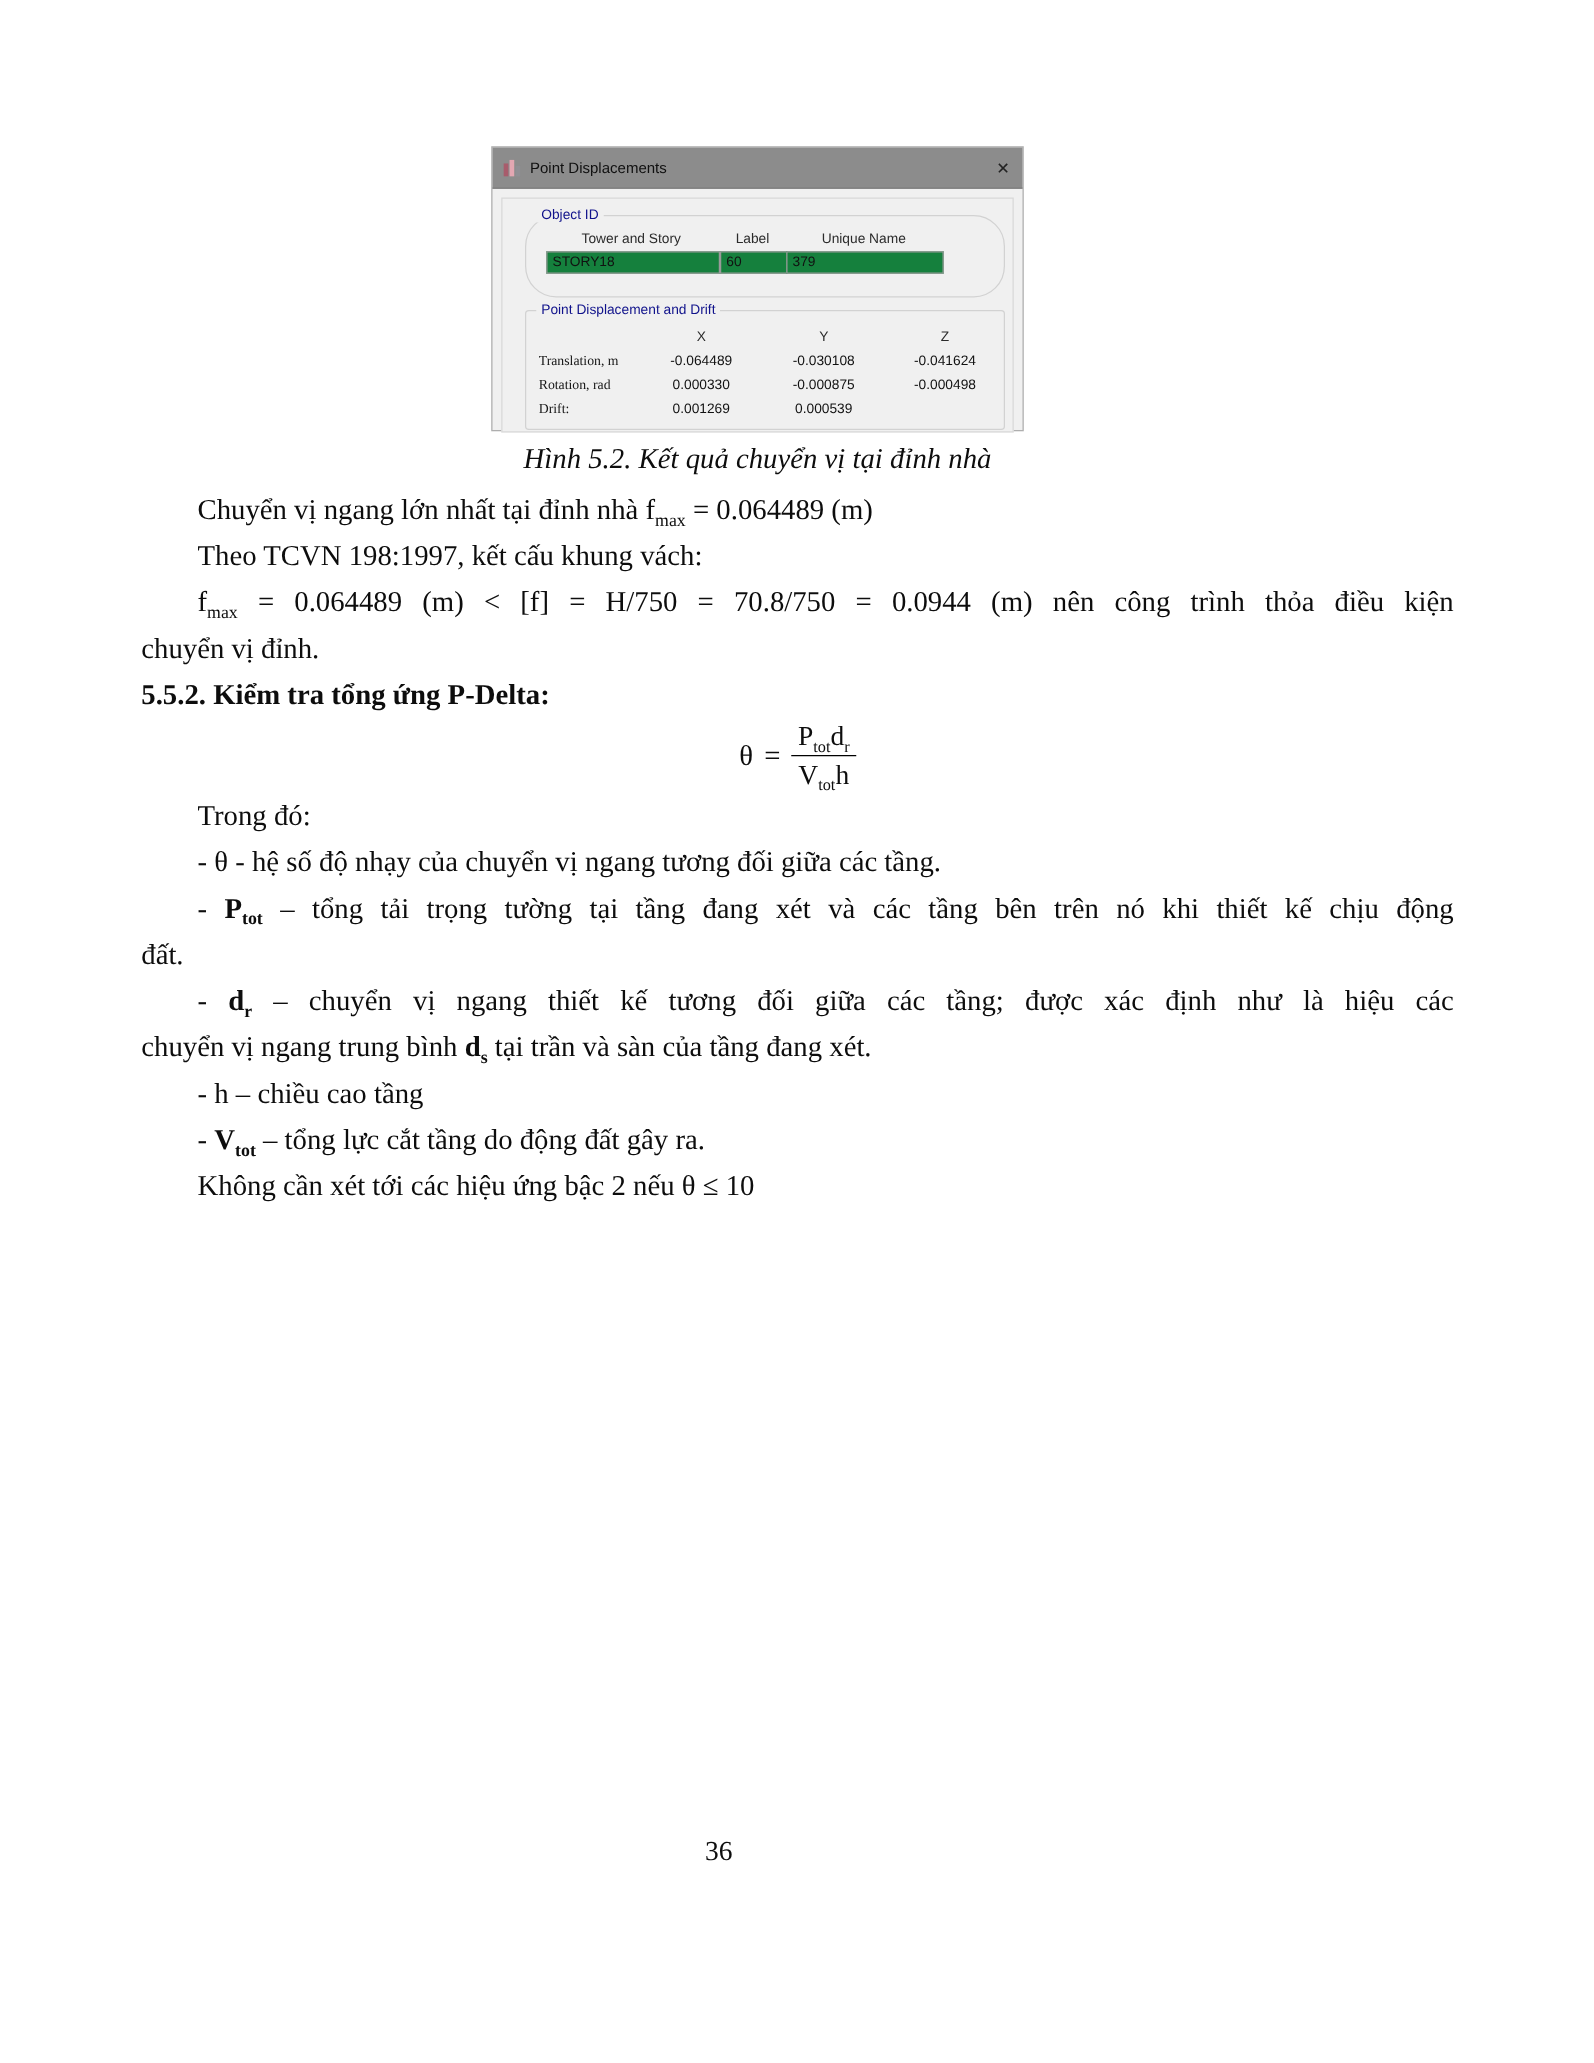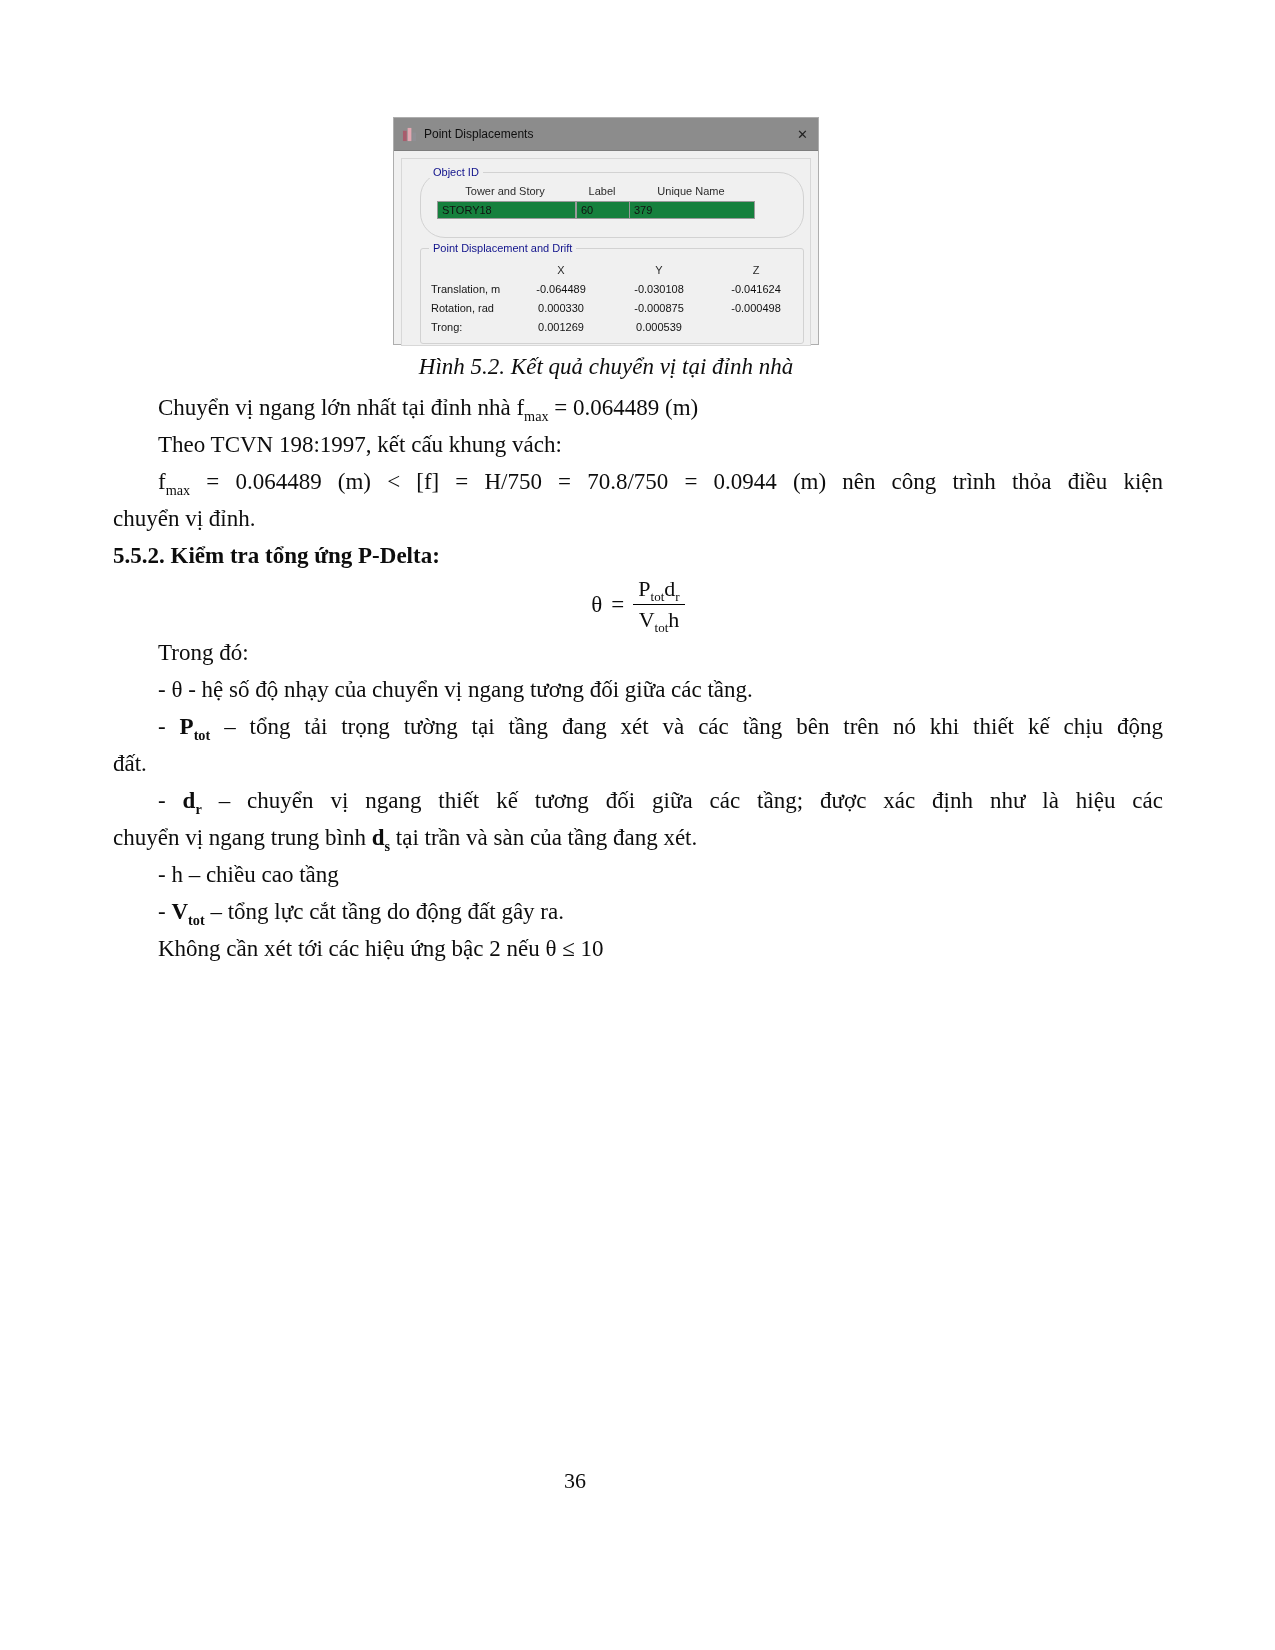--- a/index.html
+++ b/index.html
@@ -27,21 +27,21 @@
   .obj-headers span{position:absolute;transform:translateX(-50%);white-space:nowrap;}
   .oh1{left:84px;} .oh2{left:181px;} .oh3{left:270px;}
   .obj-fields{position:absolute;top:28px;left:0;right:0;height:18px;}
   .fld{position:absolute;height:16px;line-height:16px;background:#15803d;
        border:1px solid #9a9a9a;padding:0 0 0 4px;color:#111;box-sizing:content-box;
        white-space:nowrap;overflow:hidden;}
   .fld1{left:16px;width:133px;} .fld2{left:155px;width:48px;} .fld3{left:208px;width:120px;}
   .grp-drift{left:18px;top:89px;width:382px;height:94px;}
   .dtable{position:absolute;top:11px;left:0;right:0;}
   .drow{display:grid;grid-template-columns:92px 96px 100px 94px;height:19px;align-items:center;}
-  .dlab{text-align:left;padding-left:10px;white-space:nowrap;color:#161616;}
+  .dlab{text-align:left;padding-left:10px;white-space:nowrap;color:#161616;font-family:Liberation Serif, serif;}
   .dval{text-align:center;white-space:nowrap;color:#111;}
   .dhead .dval{color:#2b2b2b;}
   .caption{margin-top:9px;width:100%;text-align:center;white-space:nowrap;
            font-style:italic;font-size:23px;color:#0d0d0d;}
 
   
   .content{position:absolute;left:113px;top:389px;width:1050px;font-size:23px;line-height:37px;}
   .content p{margin:0;}
   .ind{text-indent:45px;}
   .jline{display:block;text-align:justify;text-align-last:justify;text-indent:45px;}
@@ -111,21 +111,21 @@
                 <span class="dval">-0.030108</span>
                 <span class="dval">-0.041624</span>
               </div>
               <div class="drow">
                 <span class="dlab">Rotation, rad</span>
                 <span class="dval">0.000330</span>
                 <span class="dval">-0.000875</span>
                 <span class="dval">-0.000498</span>
               </div>
               <div class="drow">
-                <span class="dlab">Trong:</span>
+                <span class="dlab">Drift:</span>
                 <span class="dval">0.001269</span>
                 <span class="dval">0.000539</span>
                 <span class="dval"></span>
               </div>
             </div>
           </div>
 
         </div>
       </div>
     </div>

